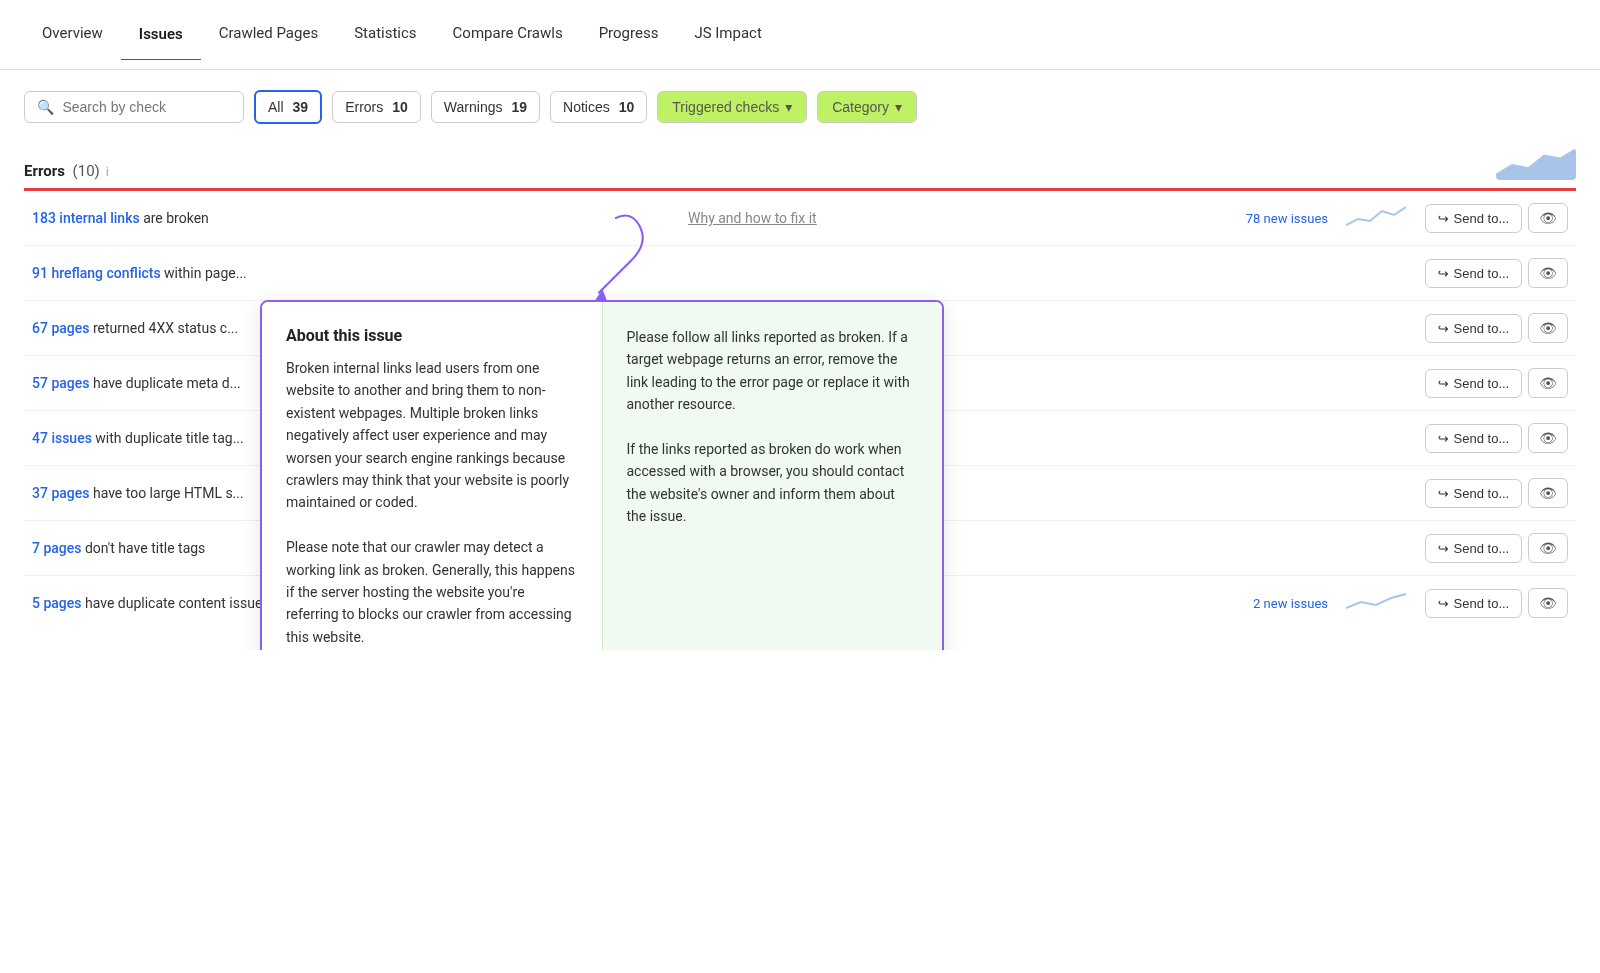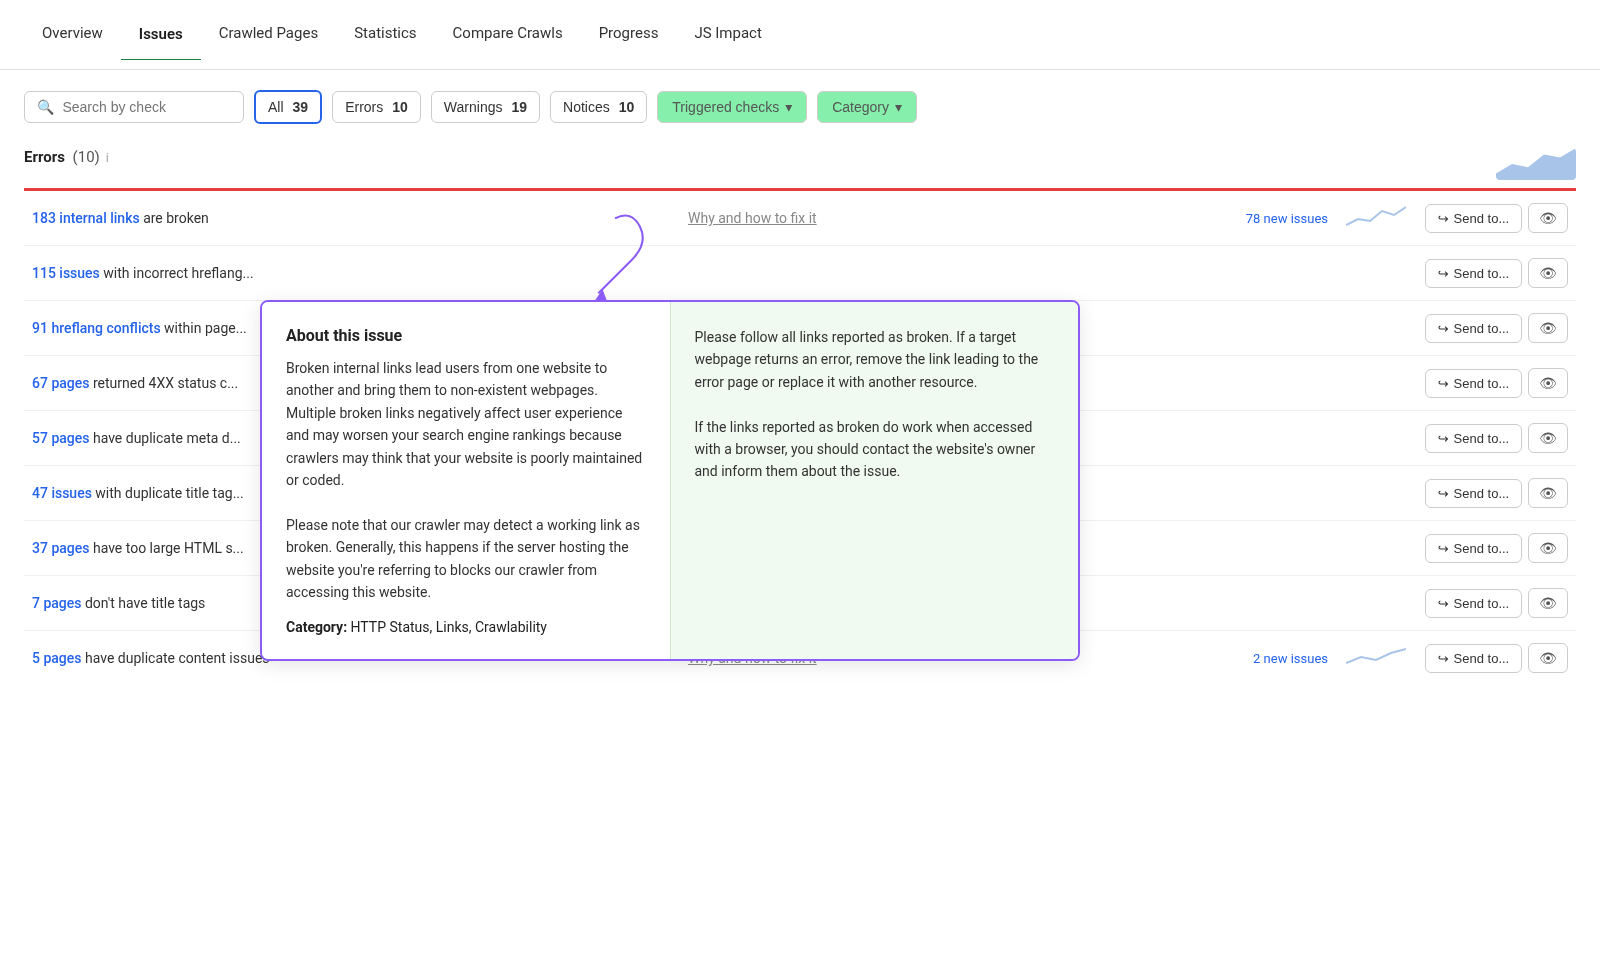--- a/index.html
+++ b/index.html
@@ -50,26 +50,26 @@
       padding: 7px 12px; font-size: 14px; cursor: pointer;
       background: #fff; color: #333; white-space: nowrap;
     }
     .filter-btn .count { font-weight: 600; margin-left: 4px; }
     .filter-btn.all-btn { border: 2px solid #2563eb; border-radius: 6px; font-weight: 500; text-align: center; }
 
     .dropdown-btn {
       display: flex; align-items: center; gap: 6px;
       border: 1px solid #ccc; border-radius: 6px;
       padding: 7px 14px; font-size: 14px; cursor: pointer;
-      background: #86efac; color: #555;
+      background: #bef264; color: #555;
     }
 
     
     .section-header {
-      display: flex; align-items: flex-start; justify-content: space-between;
+      display: flex; align-items: flex-end; justify-content: space-between;
       padding-bottom: 8px;
       border-bottom: 3px solid #e53e3e;
       margin-bottom: 0;
     }
     .section-title { font-weight: 700; font-size: 15px; }
     .section-title .count { font-weight: 400; color: #555; }
     .info-icon { color: #aaa; margin-left: 6px; font-size: 13px; cursor: pointer; }
 
     .chart-thumb {
       width: 80px; height: 32px;
@@ -106,21 +106,21 @@
     .eye-btn {
       border: 1px solid #ccc; border-radius: 6px;
       padding: 6px 10px; cursor: pointer; background: #fff;
       color: #555; font-size: 14px;
     }
 
     
     .popup-overlay {
       position: absolute;
       top: 230px; left: 260px;
-      width: 820px;
+      width: 684px;
       display: flex;
       border: 2px solid #8b5cf6;
       border-radius: 8px;
       overflow: hidden;
       box-shadow: 0 4px 20px rgba(0,0,0,0.1);
       z-index: 10;
     }
     .popup-left {
       flex: 1; background: #fff; padding: 24px;
     }
@@ -233,39 +233,20 @@
               <span>↪</span>
               <span>Send to...</span>
             </button>
             <button class="eye-btn">
               <span>👁</span>
             </button>
           </div>
         </td>
       </tr>
 
-      <tr class="issue-row">
-        <td class="td-issue">
-          <a class="issue-link">115 issues</a><span class="issue-text"> with incorrect hreflang...</span>
-        </td>
-        <td class="td-why"></td>
-        <td class="td-issues"></td>
-        <td class="td-chart"></td>
-        <td class="td-actions">
-          <div class="actions-cell">
-            <button class="send-to-btn">
-              <span>↪</span>
-              <span>Send to...</span>
-            </button>
-            <button class="eye-btn">
-              <span>👁</span>
-            </button>
-          </div>
-        </td>
-      </tr>
 
       <tr class="issue-row">
         <td class="td-issue">
           <a class="issue-link">91 hreflang conflicts</a><span class="issue-text"> within page...</span>
         </td>
         <td class="td-why"></td>
         <td class="td-issues"></td>
         <td class="td-chart"></td>
         <td class="td-actions">
           <div class="actions-cell">

